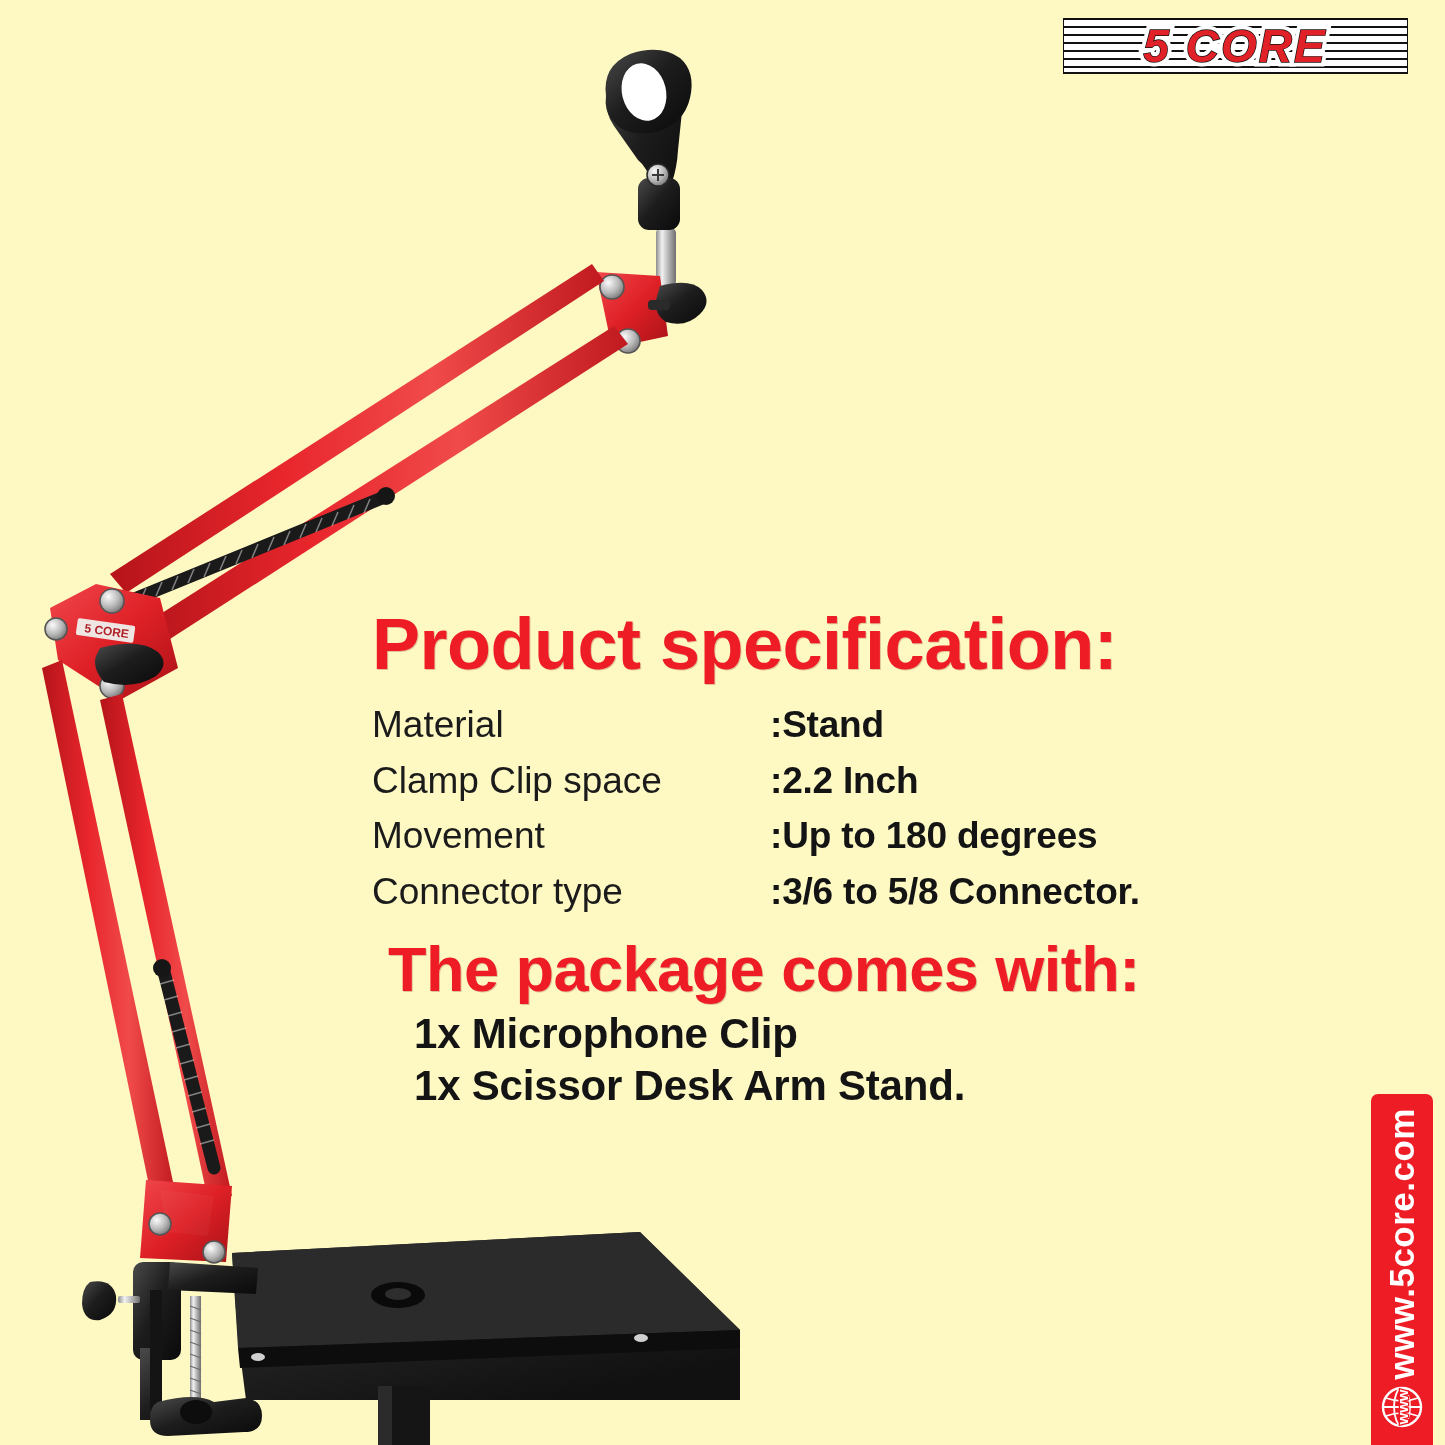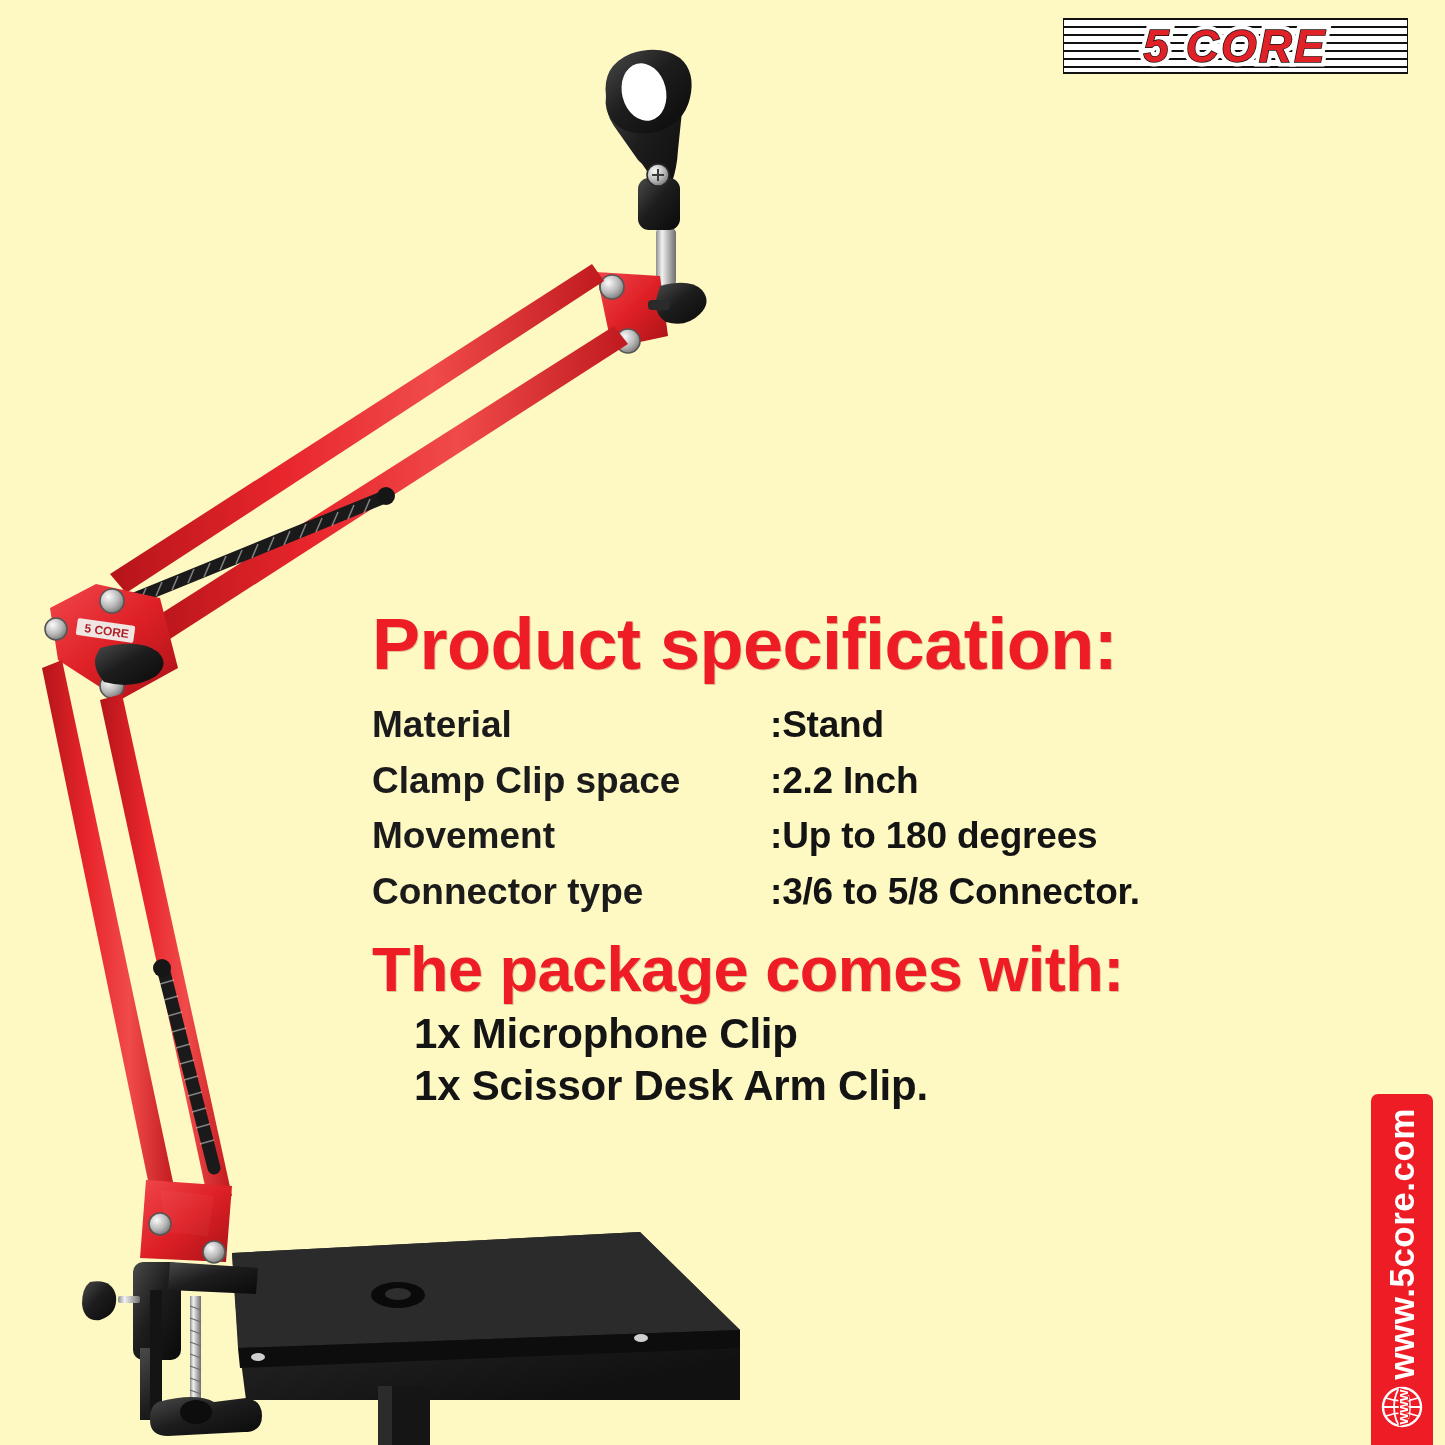--- a/index.html
+++ b/index.html
@@ -52,35 +52,36 @@
     line-height: 1.02;
     letter-spacing: -0.5px;
     white-space: nowrap;
     margin: 0;
     text-shadow: 1px 1px 0 rgba(120,0,0,0.22);
   }
   #spec-heading { font-size: 72px; }
   #package-heading {
     font-size: 63px;
     margin-top: 18px;
+    margin-left: 16px;
   }
 
   
   #spec-table {
     margin-top: 16px;
     border-collapse: collapse;
   }
   #spec-table td {
     padding: 0;
     vertical-align: baseline;
     white-space: nowrap;
   }
   .spec-label {
     font-family: "Liberation Sans", sans-serif;
-    font-weight: 700;
+    font-weight: 400;
     font-size: 37px;
     color: #1b1b1b;
     line-height: 1.50;
     width: 398px;
   }
   .spec-value {
     font-family: "Liberation Sans Narrow", "Liberation Sans", sans-serif;
     font-weight: 700;
     font-size: 37px;
     color: #141414;
@@ -372,21 +373,21 @@
           <td class="spec-value spec-colon">:</td>
           <td class="spec-value">3/6 to 5/8 Connector.</td>
         </tr>
       </tbody>
     </table>
 
     <h2 id="package-heading" class="heading-red">The package comes with:</h2>
 
     <ul id="package-list">
       <li>1x Microphone Clip</li>
-      <li>1x Scissor Desk Arm Clip.</li>
+      <li>1x Scissor Desk Arm Stand.</li>
     </ul>
   </div>
 
   <div id="website-banner">
     <div id="website-url">www.5core.com</div>
     <svg id="globe-icon" width="44" height="44" viewBox="0 0 44 44">
       <circle cx="22" cy="22" r="19" fill="none" stroke="#ffffff" stroke-width="2.4"></circle>
       <ellipse cx="22" cy="22" rx="8" ry="19" fill="none" stroke="#ffffff" stroke-width="1.8"></ellipse>
       <line x1="3" y1="22" x2="41" y2="22" stroke="#ffffff" stroke-width="1.8"></line>
       <path d="M6 13 Q22 19 38 13" fill="none" stroke="#ffffff" stroke-width="1.6"></path>

